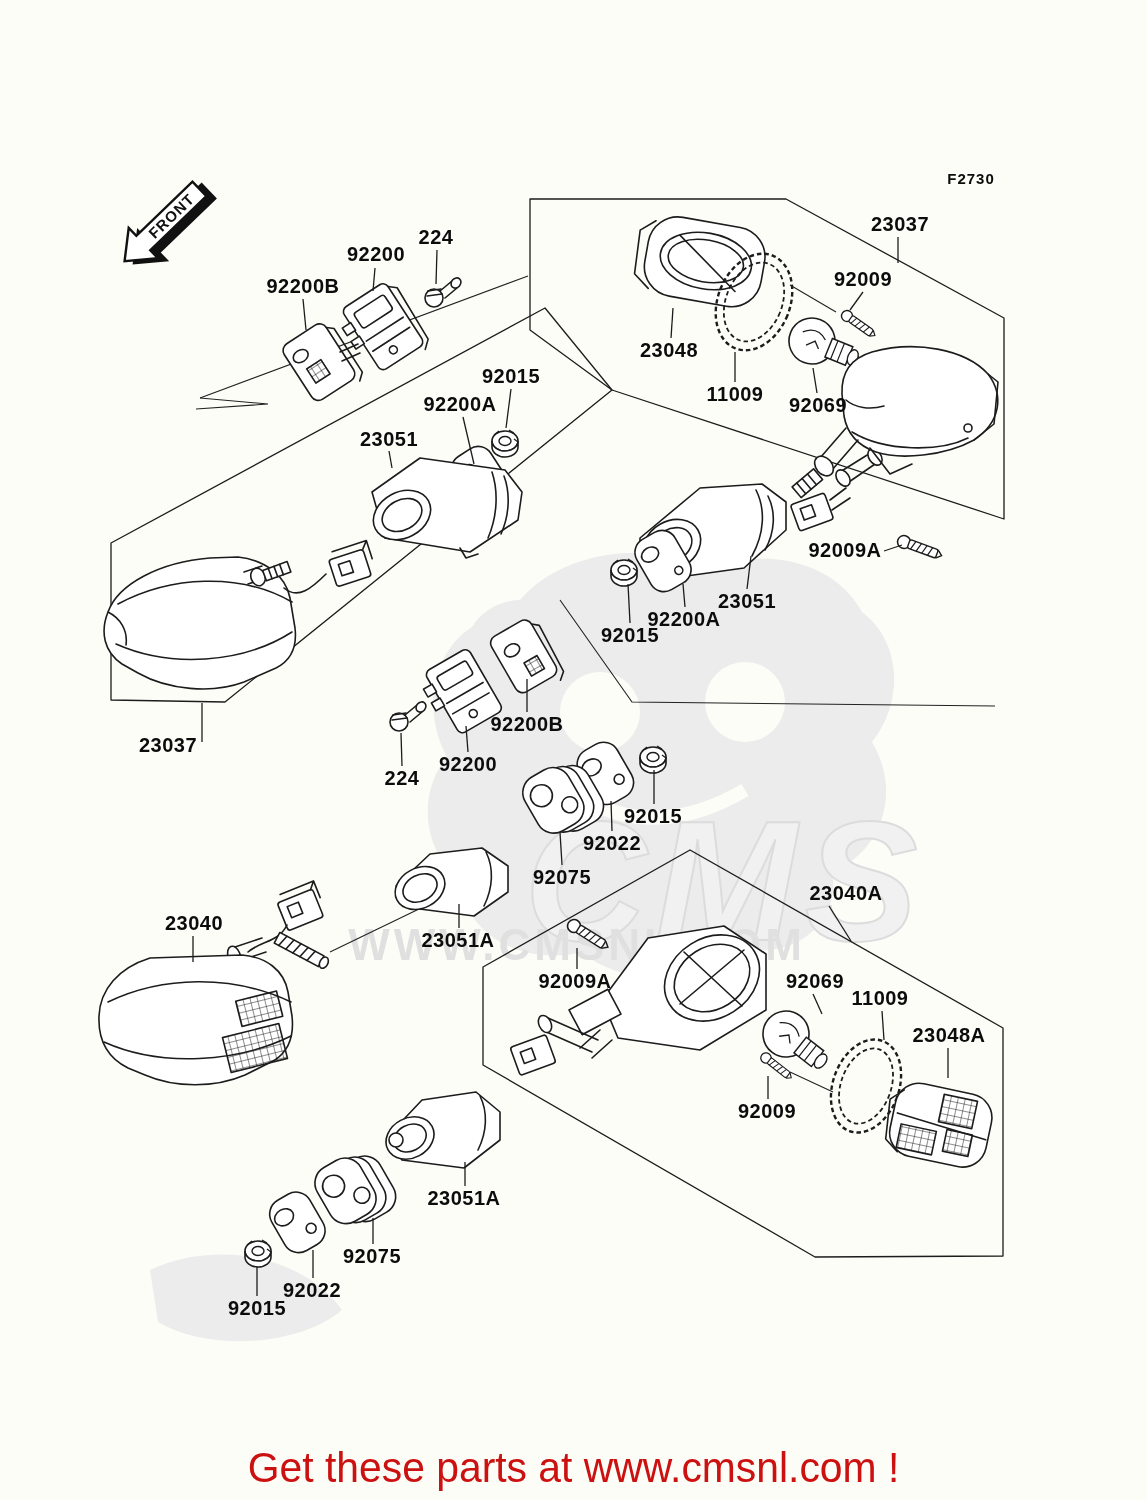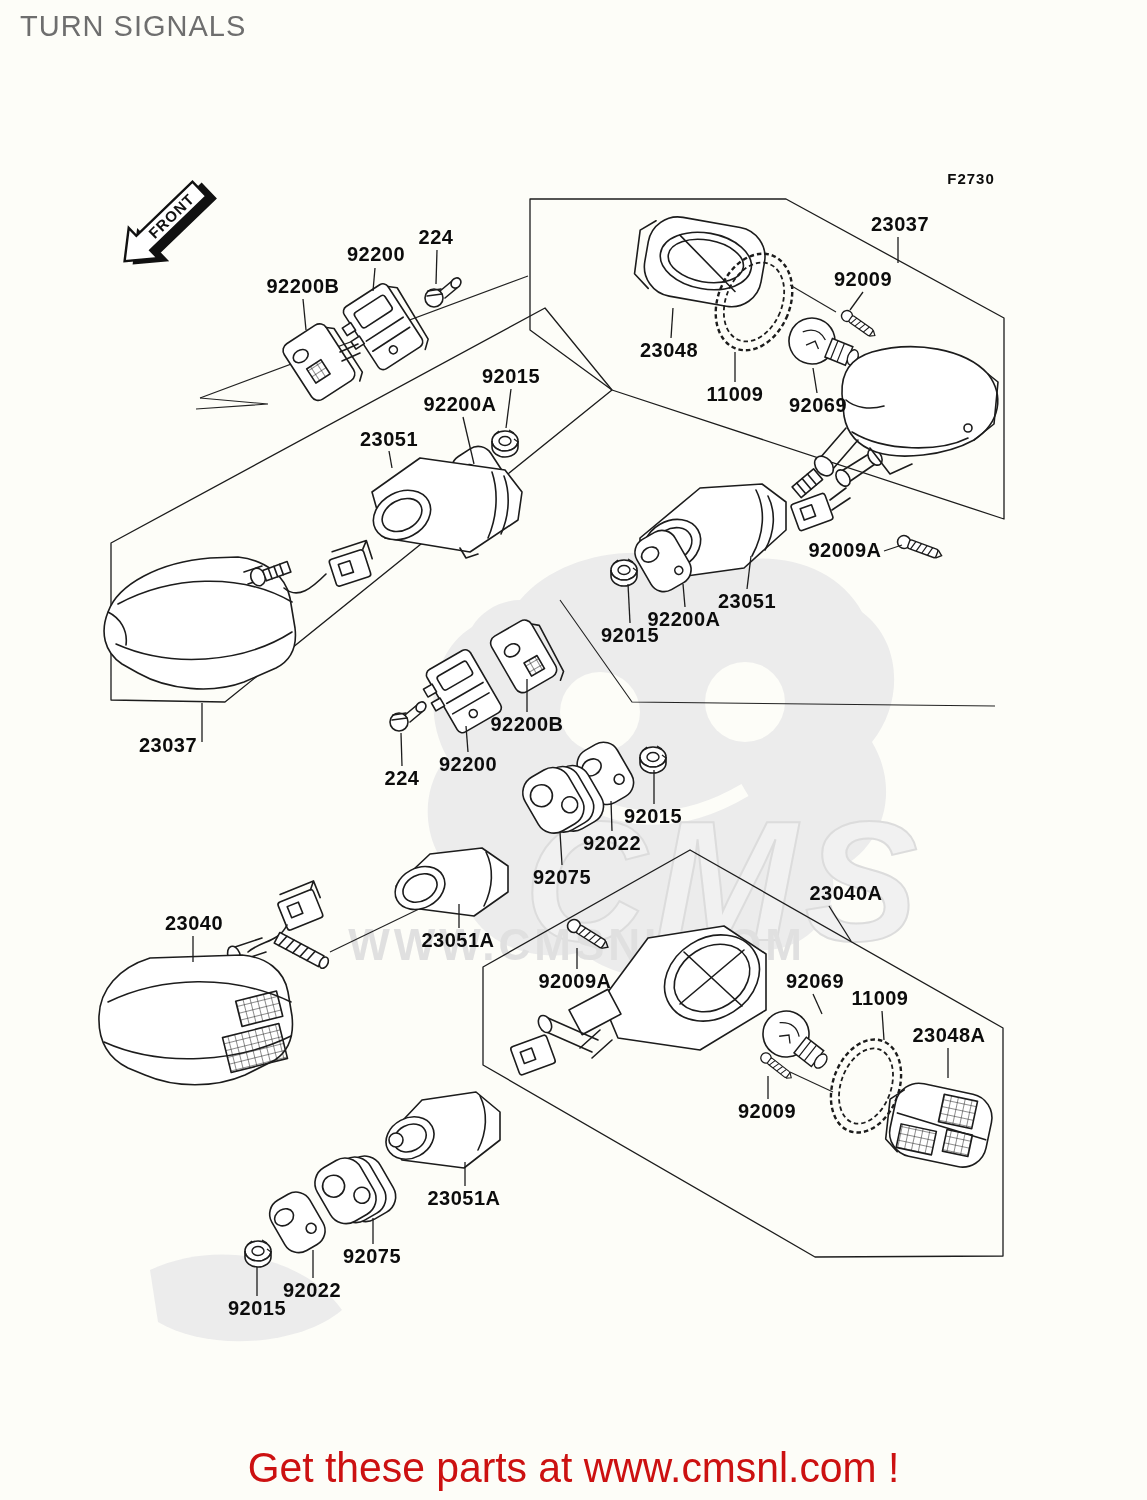--- a/index.html
+++ b/index.html
@@ -24,21 +24,20 @@
   .fig{font-size:15px;letter-spacing:1px;}
   .wm{font-family:"Liberation Sans",sans-serif;font-weight:bold;text-anchor:middle;}
   .front-text{font-family:"Liberation Sans",sans-serif;font-weight:bold;font-size:15px;fill:#111;
           letter-spacing:1px;text-anchor:middle;}
 </style>
 </head>
 <body>
 
 <div id="stage" style="--banner-red: #cc1111; --title-gray: #6e6e6e; --bg: #fdfdf8;">
 
-  <div id="page-title">TURN SIGNALS</div>
 
   <svg width="1147" height="1445" viewBox="0 0 1147 1445">
     <defs>
       <pattern id="hatchgrid" width="7" height="7" patternUnits="userSpaceOnUse">
         <path d="M0 0H7M0 0V7" stroke="#1c1c1c" stroke-width="1" fill="none"></path>
       </pattern>
       <g id="nut-proto">
         <ellipse rx="13" ry="10" fill="#fff" stroke="#1c1c1c" stroke-width="1.6"></ellipse>
         <path d="M-13,0 a13,10 0 0 0 26,0 l0,6 a13,10 0 0 1 -26,0 z" fill="#fff" stroke="#1c1c1c" stroke-width="1.6"></path>
         <ellipse rx="6" ry="4.5" fill="#fff" stroke="#1c1c1c" stroke-width="1.4"></ellipse>

